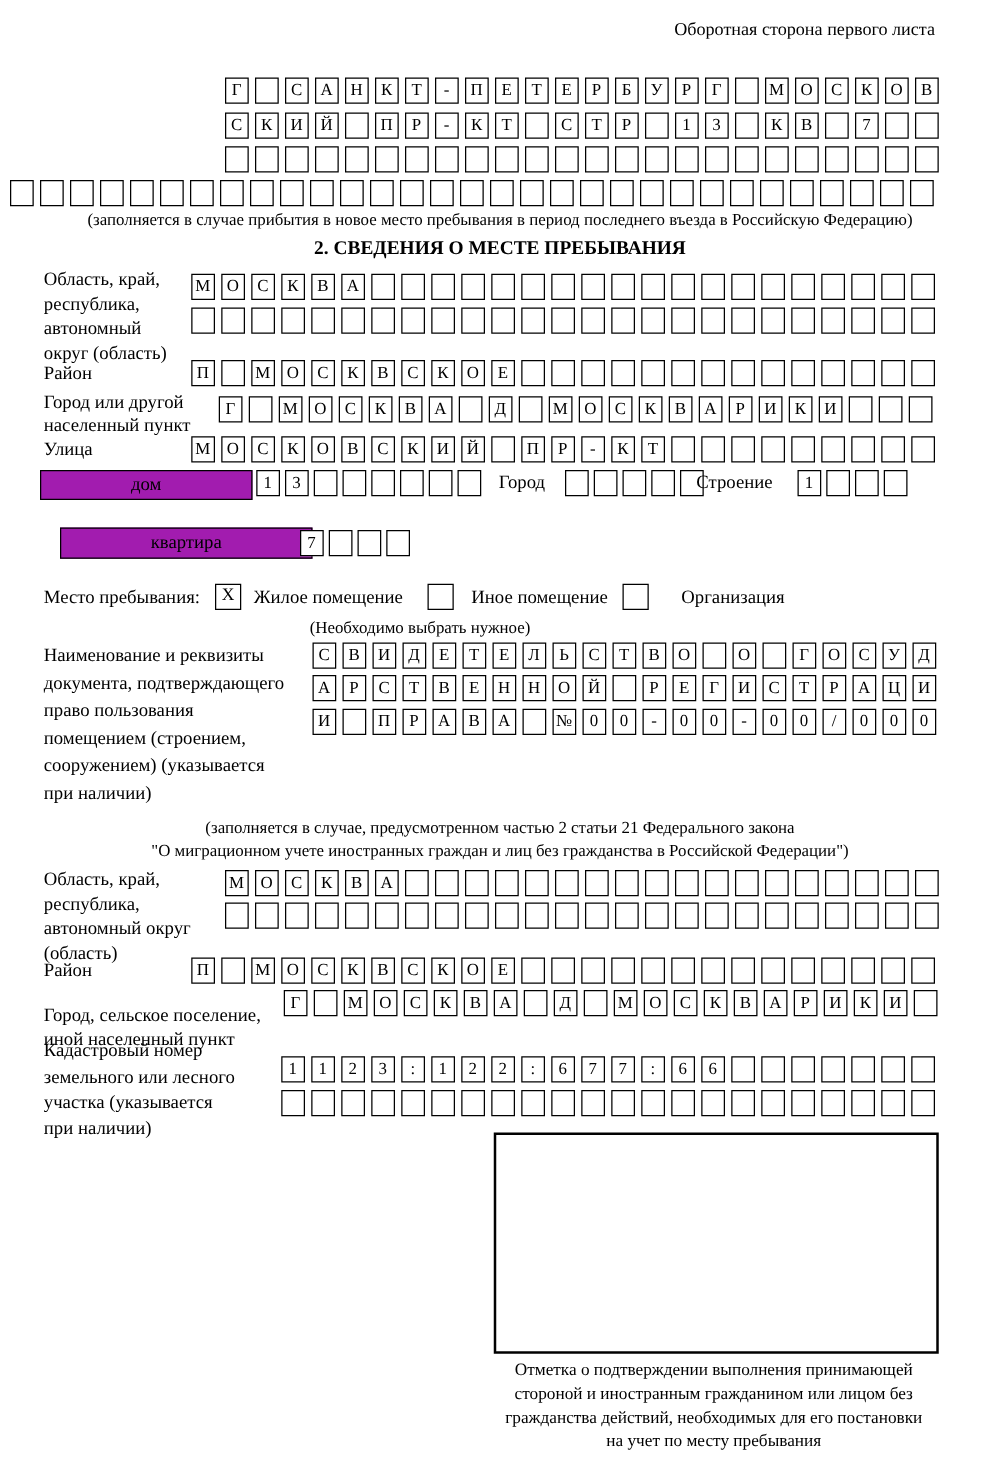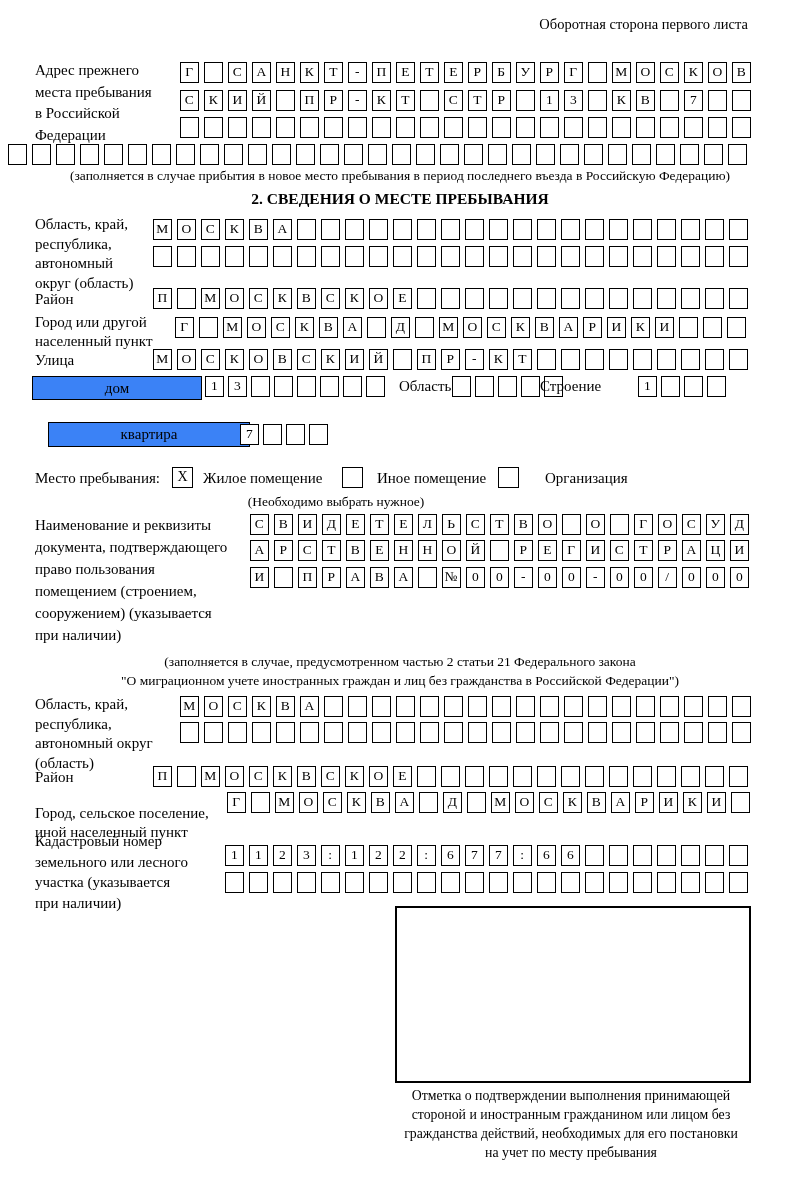--- a/index.html
+++ b/index.html
@@ -21,43 +21,39 @@
   .cellrow { display:flex; gap:5.5px; }
   .cellrow.tight { gap:4.5px; }
   .cell {
     box-sizing:border-box; flex:0 0 18.5px; width:18.5px; height:21px;
     border:1.6px solid #000; font-size:13.5px; line-height:18px;
     text-align:center; background:#fff;
   }
   .bigbox-label {
     box-sizing:border-box; border:1.8px solid #000; height:24px;
     display:flex; align-items:center; justify-content:center;
-    font-size:15px; background:#3b82f6;
+    font-size:15px; background:#a21caf;
   }
   .inline-label { font-size:15px; }
   .checkbox {
     box-sizing:border-box; width:21px; height:21px; border:1.6px solid #000;
     font-size:14px; line-height:18px; text-align:center; background:#fff;
   }
   .stampbox {
     box-sizing:border-box; border:2px solid #000; background:#fff;
   }
   .caption { font-size:13.8px; line-height:19px; white-space:pre-line; text-align:center; }
 </style>
 </head>
 <body>
 
 <div class="page">
 
   <div class="abs" style="top:16px; right:52px; font-size:14.5px;">Оборотная сторона первого листа</div>
 
-  <div class="abs label" style="left:35px; top:60px;">Адрес прежнего
-места пребывания
-в Российской
-Федерации</div>
   <div class="abs cellrow" style="left:180px; top:62px;">
       <span class="cell">Г</span>
       <span class="cell"></span>
       <span class="cell">С</span>
       <span class="cell">А</span>
       <span class="cell">Н</span>
       <span class="cell">К</span>
       <span class="cell">Т</span>
       <span class="cell">-</span>
       <span class="cell">П</span>
@@ -316,29 +312,29 @@
   <div class="abs cellrow tight" style="left:205px; top:376px;">
       <span class="cell">1</span>
       <span class="cell">3</span>
       <span class="cell"></span>
       <span class="cell"></span>
       <span class="cell"></span>
       <span class="cell"></span>
       <span class="cell"></span>
       <span class="cell"></span>
     </div>
-  <div class="abs inline-label" style="left:399px; top:378px;">Область</div>
+  <div class="abs inline-label" style="left:399px; top:378px;">Город</div>
   <div class="abs cellrow tight" style="left:452px; top:376px;">
       <span class="cell"></span>
       <span class="cell"></span>
       <span class="cell"></span>
       <span class="cell"></span>
       <span class="cell"></span>
     </div>
-  <div class="abs inline-label" style="left:540px; top:378px;text-align:right;">Строение</div>
+  <div class="abs inline-label" style="left:557px; top:378px;text-align:right;">Строение</div>
   <div class="abs cellrow tight" style="left:638px; top:376px;">
       <span class="cell">1</span>
       <span class="cell"></span>
       <span class="cell"></span>
       <span class="cell"></span>
     </div>
 
   <div class="abs bigbox-label" style="left:48px; top:422px; width:202px; height:25px;">квартира</div>
   <div class="abs cellrow tight" style="left:240px; top:424px;">
       <span class="cell">7</span>

